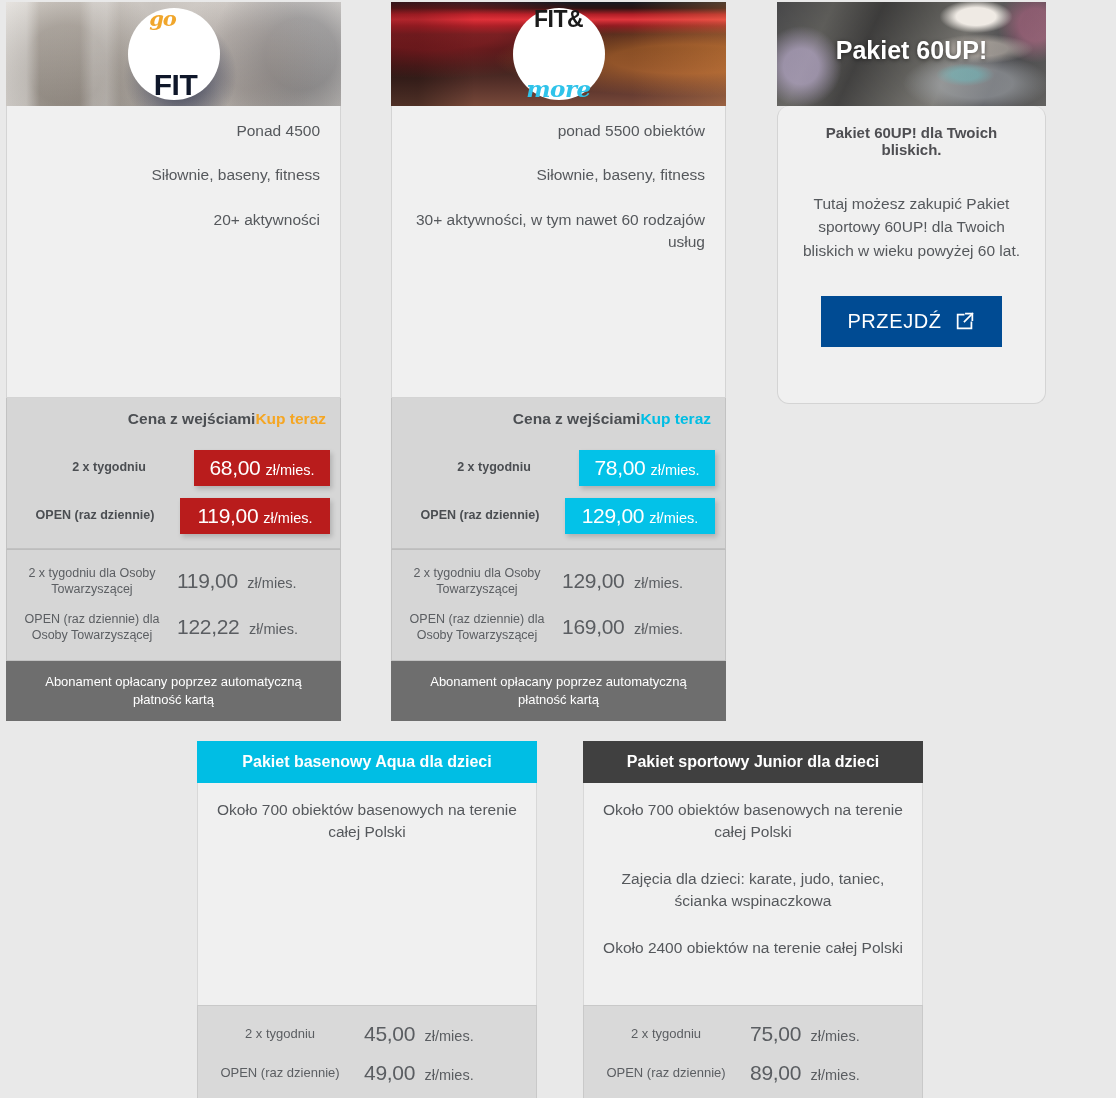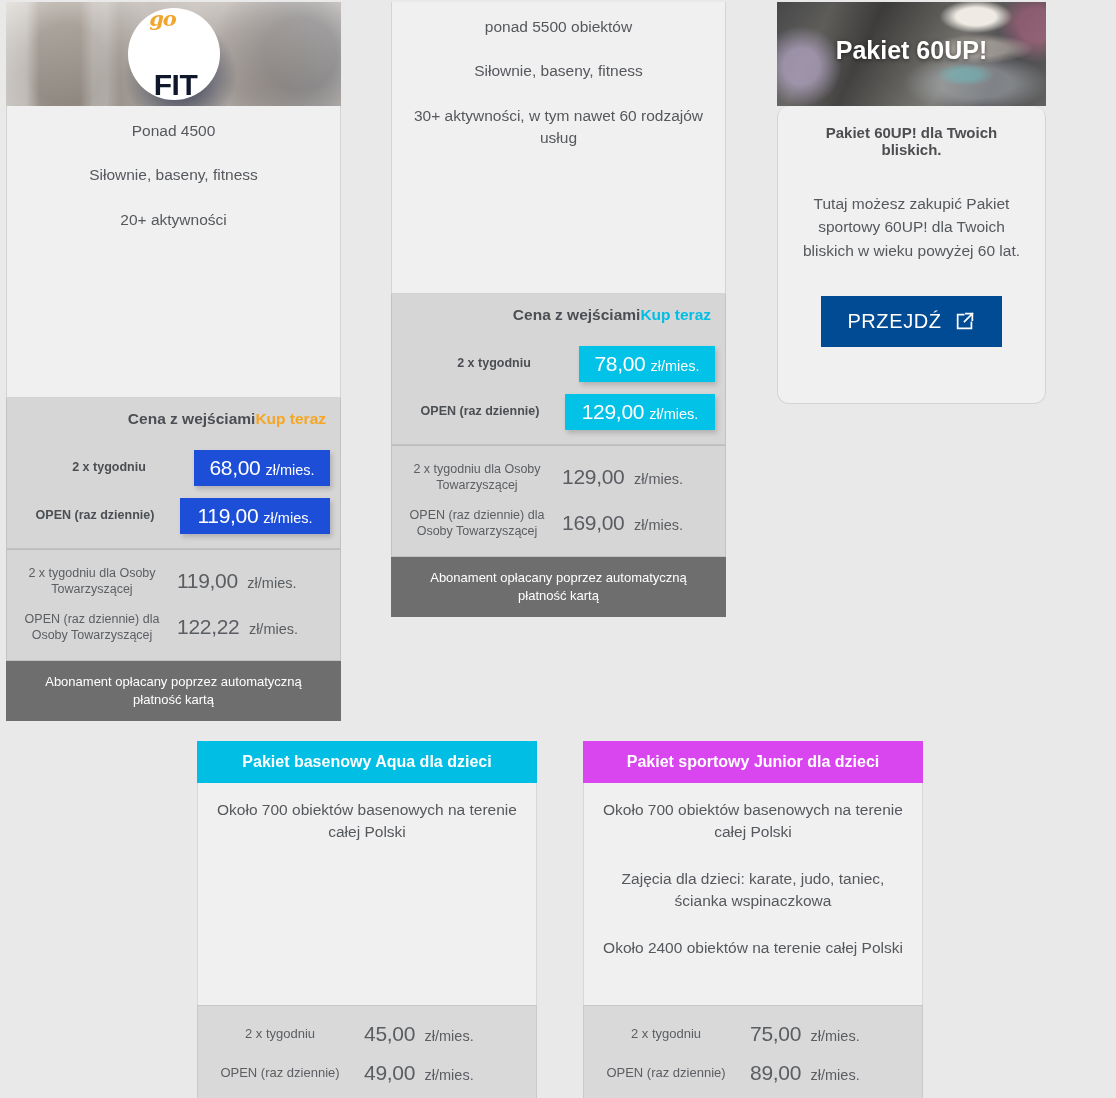--- a/index.html
+++ b/index.html
@@ -92,22 +92,22 @@
   .hero-title{
     position:absolute;left:0;right:0;top:34px;text-align:center;
     color:#fff;font-size:25px;font-weight:700;
     text-shadow:0 1px 4px rgba(0,0,0,.55);
   }
 
   .body-white{
     background:#f0f0f0;
     border:1px solid #d4d4d4;border-top:none;
     box-sizing:border-box;
-    padding:14px 12px 10px;
-    text-align:center;
+    padding:14px 20px 10px;
+    text-align:right;
   }
   .blurb{
     font-size:15.5px;line-height:1.45;color:#55585c;margin:0 0 22px;
   }
   .blurb:last-child{margin-bottom:0;}
 
   .card3-body{
     background:#f0f0f0;border:1px solid #d4d4d4;border-top:none;
     box-sizing:border-box;padding:18px 16px;text-align:center;
   }
@@ -147,21 +147,21 @@
   }
   .pr-label{
     flex:0 0 150px;text-align:center;font-size:12.5px;font-weight:700;color:#4b4e52;
     line-height:1.25;
   }
   .pr-chip{
     flex:0 0 auto;color:#fff;display:flex;align-items:baseline;justify-content:center;
     padding:6px 12px;min-width:112px;
     box-shadow:2px 3px 5px rgba(0,0,0,.18);
   }
-  .pr-chip.orange{background:#1d4ed8;}
+  .pr-chip.orange{background:#b91c1c;}
   .pr-chip.cyan{background:#03C2E8;}
   .pr-amount{font-size:21px;font-weight:400;letter-spacing:-0.3px;}
   .pr-unit{font-size:14.5px;margin-left:5px;}
 
   .price-secondary{
     background:#d6d6d6;border:1px solid #c2c2c2;border-top:1px solid #bdbdbd;
     box-sizing:border-box;padding:8px 10px 10px;
   }
   .ps-row{
     display:flex;align-items:center;gap:10px;min-height:46px;
@@ -179,21 +179,21 @@
     background:#6E6E6E;color:#fff;box-sizing:border-box;
     font-size:13px;line-height:1.4;text-align:center;padding:12px 16px;
   }
 
   
   .kid-head{
     color:#fff;font-size:16px;font-weight:700;text-align:center;
     padding:12px 10px;box-sizing:border-box;
   }
   .kid-head.cyan{background:#00BEE4;}
-  .kid-head.lime{background:#d946ef;}
+  .kid-head.lime{background:#404040;}
   .kid-body{
     background:#f0f0f0;border:1px solid #d8d8d8;border-top:none;border-bottom:none;
     box-sizing:border-box;padding:16px 18px;text-align:center;
   }
   .kid-blurb{font-size:15.5px;line-height:1.45;color:#55585c;margin:0 0 24px;}
   .kid-blurb:last-child{margin-bottom:0;}
   .kid-prices{
     background:#d9d9d9;border:1px solid #c9c9c9;box-sizing:border-box;
     padding:8px 12px;
   }
@@ -263,20 +263,27 @@
           <span class="ps-unit">zł/mies.</span>
         </span>
       </div>
     </div>
 
     <div class="note">Abonament opłacany poprzez automatyczną płatność kartą</div>
   </div>
 
   <div class="card" style="left:391px;top:2px;width:335px;">
 
+    <div class="hero">
+      <div class="hero-photo photo-kart"></div>
+      <div class="logo-badge">
+        <span class="logo-fitamp">FIT&amp;</span>
+        <span class="logo-more">more</span>
+      </div>
+    </div>
 
     <div class="body-white" style="height:292px;">
       <p class="blurb">ponad 5500 obiektów</p>
       <p class="blurb">Siłownie, baseny, fitness</p>
       <p class="blurb">30+ aktywności, w tym nawet 60 rodzajów usług</p>
     </div>
 
     <div class="price-head">
       <div class="ph-row" style="height:42px;">
         <span class="ph-title">Cena z wejściami</span>

